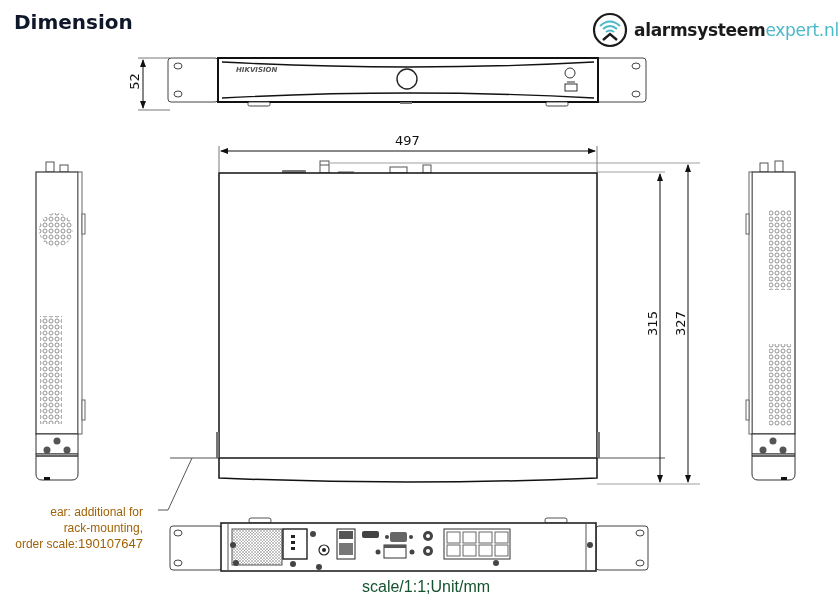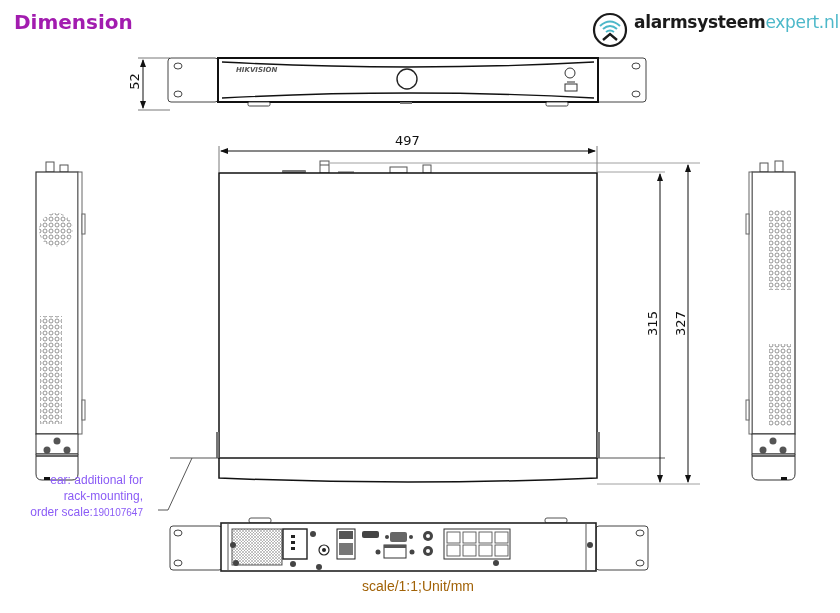--- a/index.html
+++ b/index.html
@@ -1,27 +1,27 @@
 <!DOCTYPE html>
 <html><head>
 <meta charset="utf-8">
 <style>
   html, body { margin:0; padding:0; background:#ffffff; }
   body { width:840px; height:613px; position:relative; overflow:hidden; font-family:"Liberation Sans", sans-serif; color:#111; }
-  .title { position:absolute; left:14px; top:10px; font-family:"DejaVu Sans", sans-serif; font-weight:bold; font-size:20px; color:#a21caf; }
-  .brand { position:absolute; left:592px; top:12px; display:flex; align-items:flex-start; }
+  .title { position:absolute; left:14px; top:10px; font-family:"DejaVu Sans", sans-serif; font-weight:bold; font-size:20px; color:#0f172a; }
+  .brand { position:absolute; left:592px; top:12px; display:flex; align-items:center; }
   .brand-text { font-family:"DejaVu Sans", sans-serif; font-size:17px; margin-left:6px; letter-spacing:-0.3px; }
   .brand-main { font-weight:bold; color:#1a1a1a; }
   .brand-sub { color:#4cb8c9; }
   svg.drawing { position:absolute; left:0; top:0; }
   .dim-text { position:absolute; font-size:13px; color:#111; font-family:"DejaVu Sans", sans-serif; }
   .rot { transform:rotate(-90deg); transform-origin:center; }
-  .note { position:absolute; right:697px; top:472px; text-align:right; font-size:12px; line-height:16px; color:#8b5cf6; white-space:nowrap; }
-  .note-code { font-size:10px; }
-  .scale { position:absolute; left:362px; top:578px; font-size:14px; color:#a16207; }
+  .note { position:absolute; right:697px; top:504px; text-align:right; font-size:12px; line-height:16px; color:#a16207; white-space:nowrap; }
+  .note-code { font-size:13px; }
+  .scale { position:absolute; left:362px; top:578px; font-size:16px; color:#14532d; }
 </style>
 </head>
 <body>
 
 <div class="title">Dimension</div>
 
 <div class="brand">
   <svg width="36" height="36" viewBox="0 0 36 36">
     <circle cx="18" cy="18" r="16" fill="none" stroke="#1a1a1a" stroke-width="2.2"></circle>
     <path d="M8 14 Q18 5 28 14" fill="none" stroke="#4cb8c9" stroke-width="2"></path>

